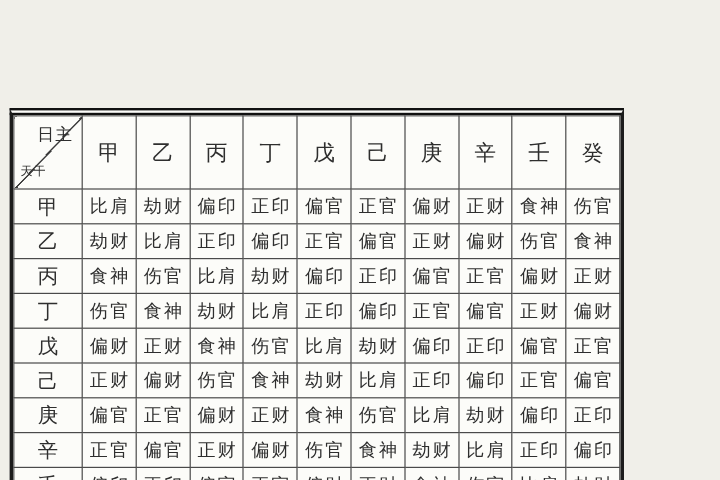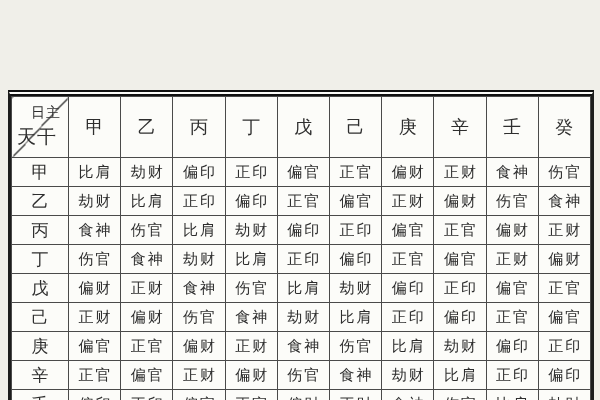--- a/index.html
+++ b/index.html
@@ -2,21 +2,21 @@
 <html><head>
 <meta charset="utf-8">
 <style>
   html,body{margin:0;padding:0;}
   body{
     width:600px;height:400px;overflow:hidden;position:relative;
     background:#f0efe9;
     font-family:"Liberation Serif","DejaVu Serif",serif;
   }
   .table-wrap{
-    position:absolute;left:8px;top:90px;width:586px;height:310px;
+    position:absolute;left:8px;top:90px;width:512px;height:310px;
     overflow:hidden;box-sizing:border-box;
     border-left:3px solid #1c1c1c;
     border-right:3px solid #1c1c1c;
     border-top:6px double #111;
     border-bottom:0;
     background:#fcfcf9;
   }
   table{border-collapse:collapse;width:100%;table-layout:fixed;}
   th,td{
     border:1px solid #4a4a4a;
@@ -31,21 +31,21 @@
   
   th.corner{
     position:relative;
     background-image:linear-gradient(to bottom right,
       transparent 49.2%, #3a3a3a 49.2%, #3a3a3a 50.8%, transparent 50.8%);
   }
   th.corner .corner-tr{
     position:absolute;top:7px;right:7px;font-size:14px;letter-spacing:1px;
   }
   th.corner .corner-bl{
-    position:absolute;bottom:7px;left:5px;font-size:19px;letter-spacing:1px;
+    position:absolute;bottom:7px;left:5px;font-size:10px;letter-spacing:1px;
   }
 </style>
 </head>
 <body>
 
 <div class="table-wrap">
   <table>
     <thead>
       <tr id="header-row">
         <th class="corner">

